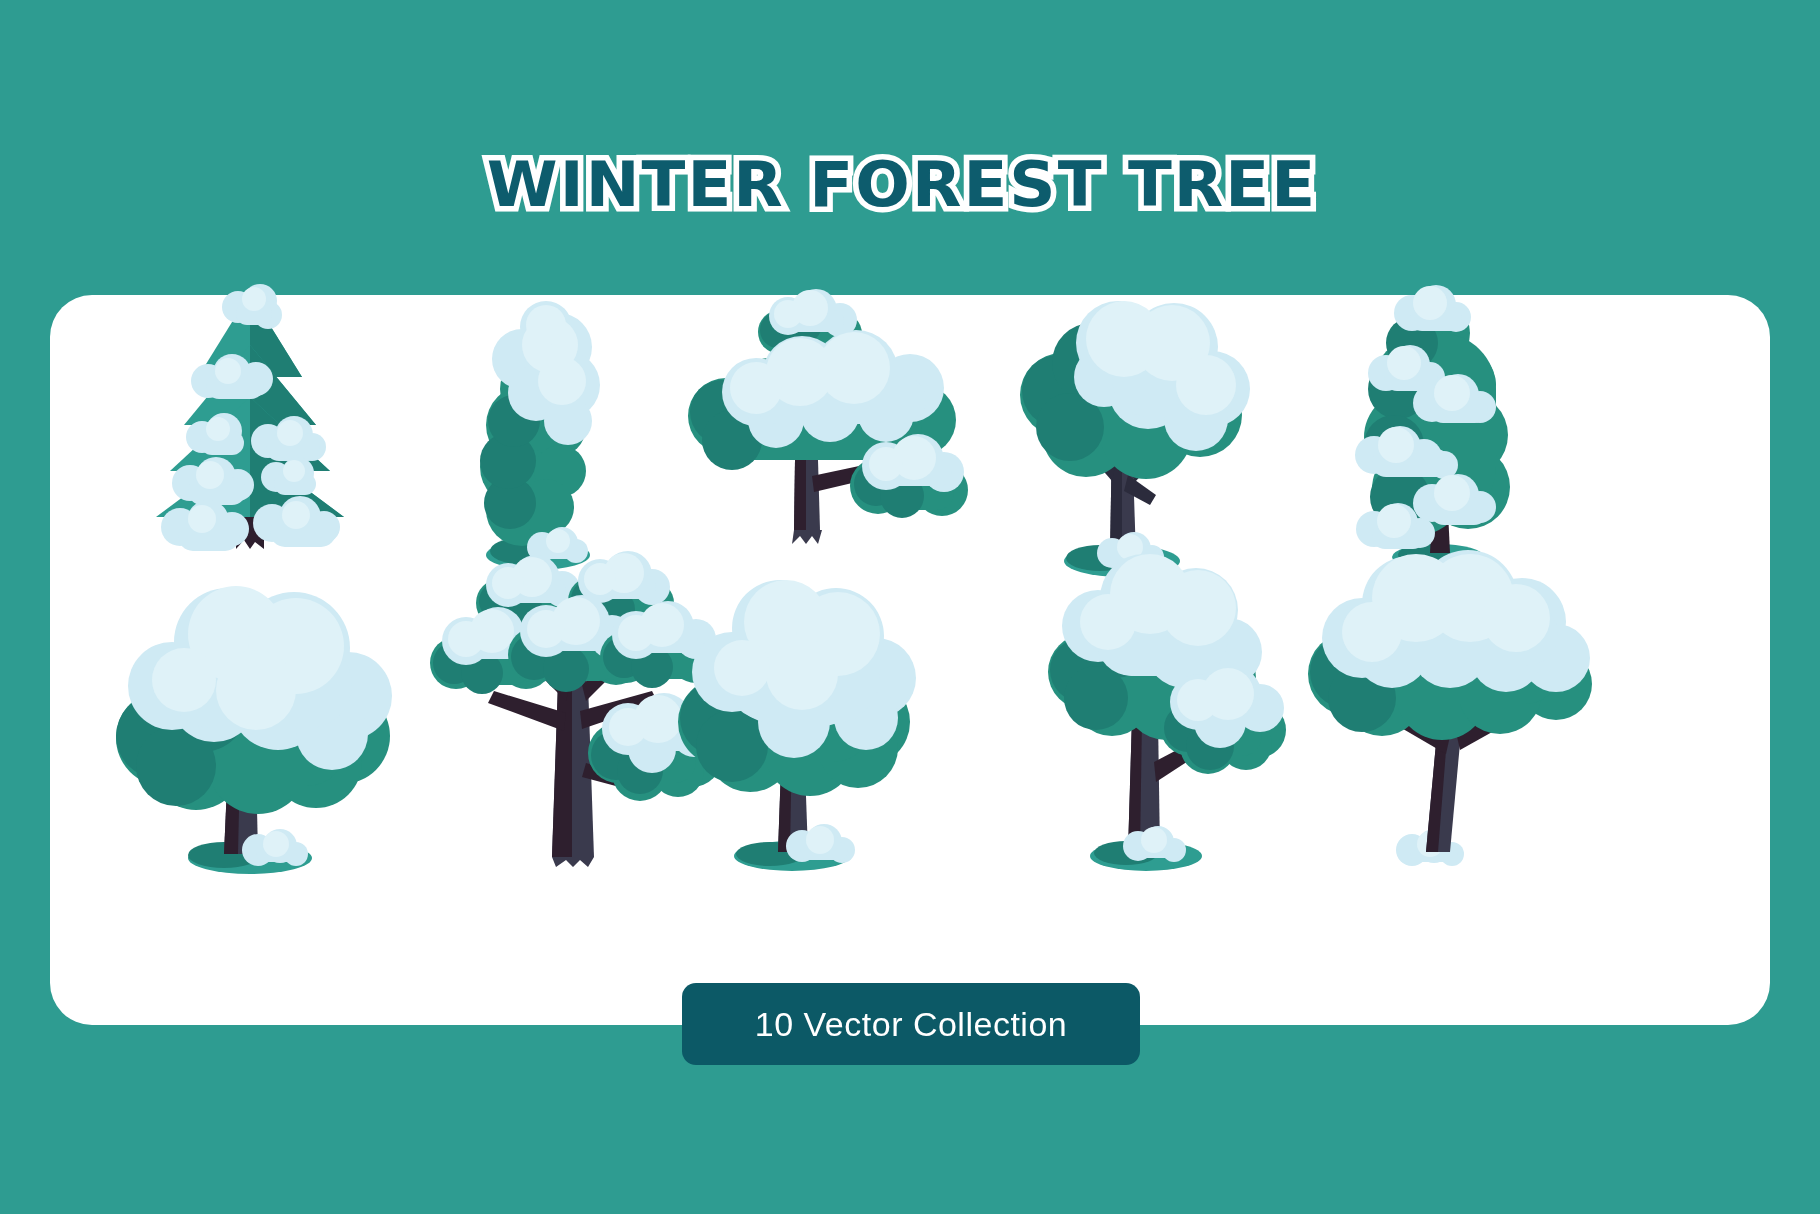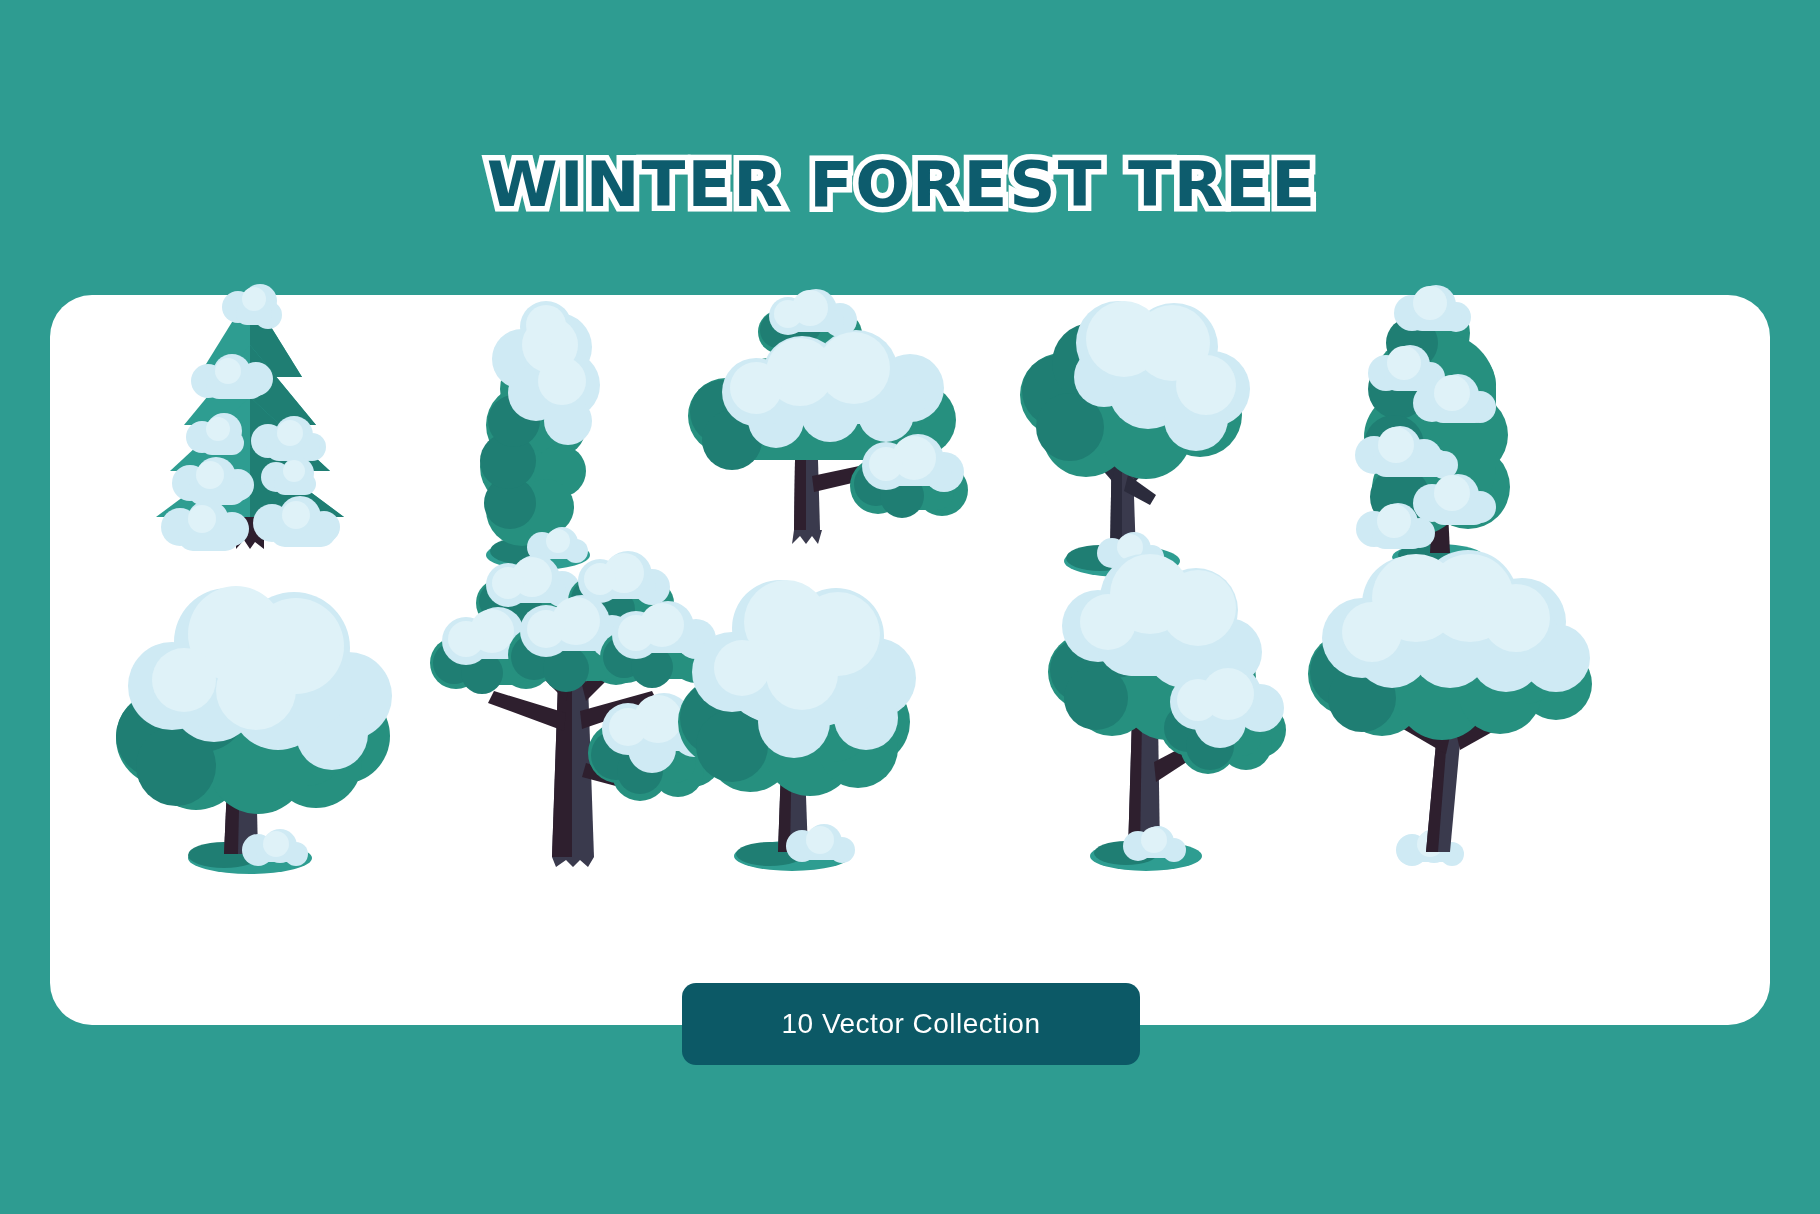--- a/index.html
+++ b/index.html
@@ -39,21 +39,21 @@
 
   
   .btn{
     position:absolute;
     left:682px; top:983px;
     width:458px; height:82px;
     background:#0C5966;
     border-radius:14px;
     display:flex; align-items:center; justify-content:center;
     color:#ffffff;
-    font-size:28px;
+    font-size:34px;
     font-family:"Liberation Sans", sans-serif;
     letter-spacing:.5px;
     border:none; cursor:pointer;
   }
 
   
   .tree{ position:absolute; }
   .tree svg{ display:block; width:100%; height:100%; overflow:visible; }
 </style>
 </head>

